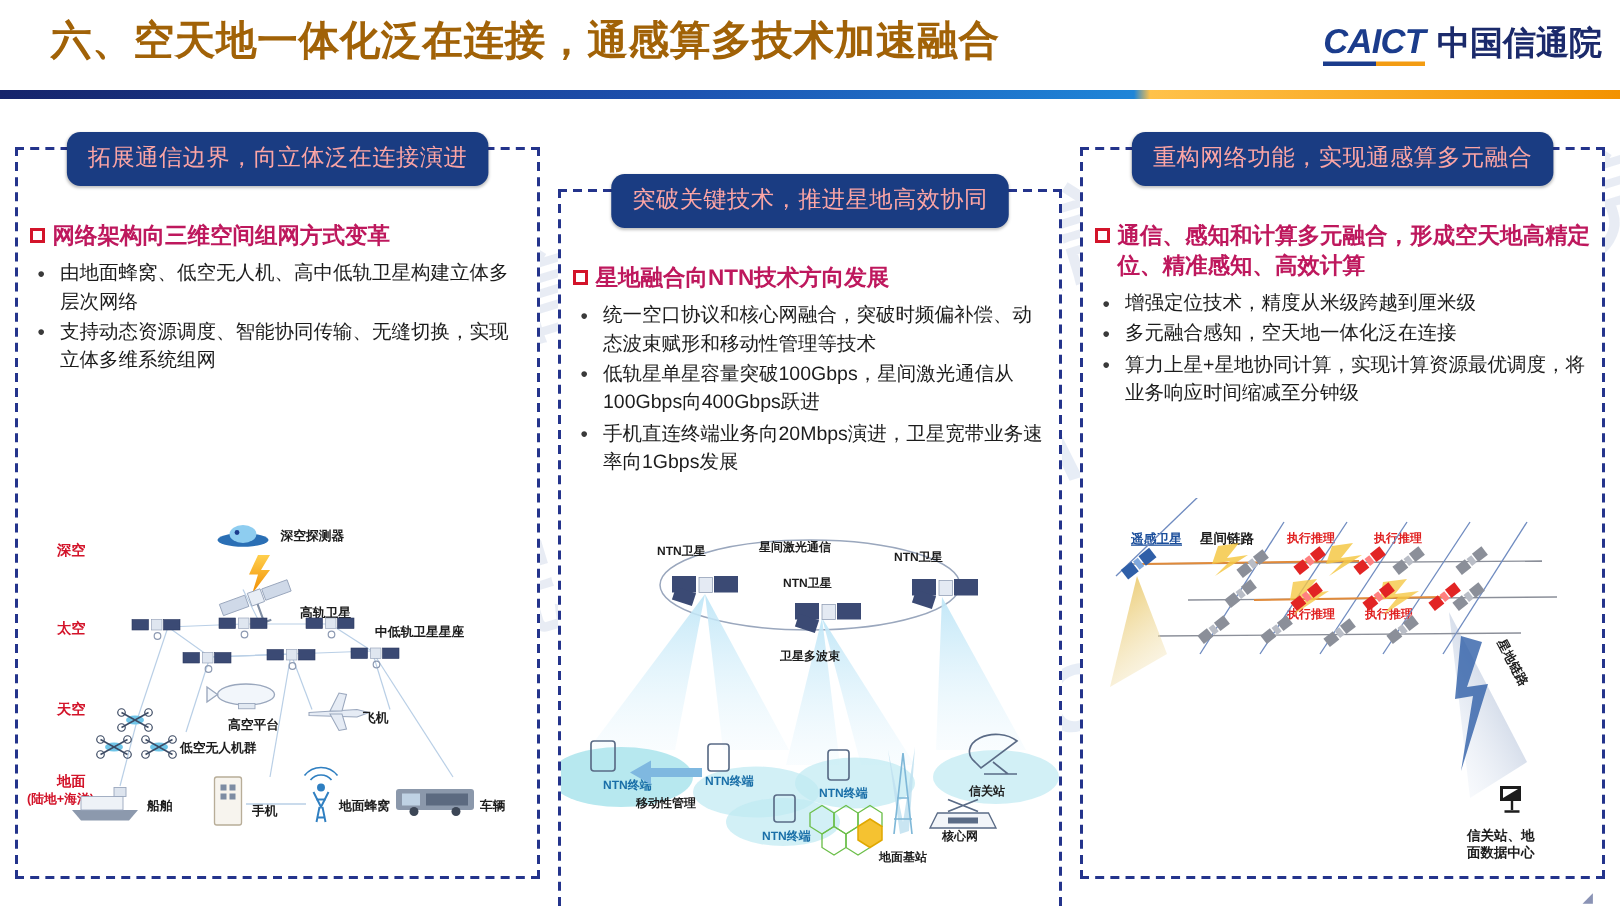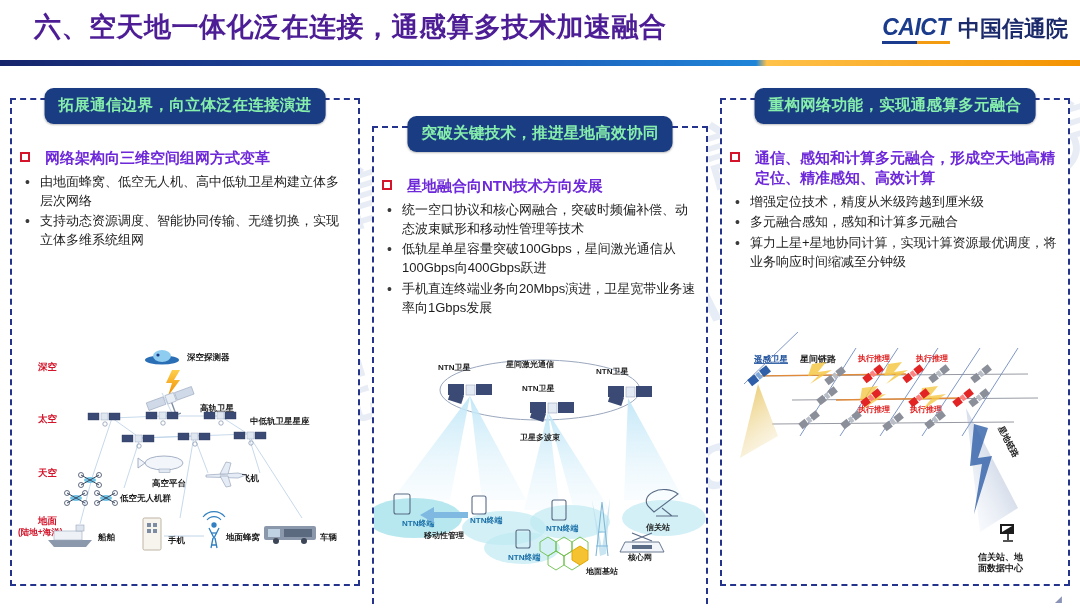--- a/index.html
+++ b/index.html
@@ -8,21 +8,21 @@
     background:#ffffff;
     font-family:"Liberation Sans","DejaVu Sans",sans-serif;
     overflow:hidden;position:relative;
   }
   
   #slide-header{
     position:absolute;left:0;top:0;width:1080px;height:60px;
   }
   #page-title{
     position:absolute;left:34px;top:9px;
-    font-size:27px;font-weight:bold;color:#4c1d95;
+    font-size:27px;font-weight:bold;color:#a16207;
     letter-spacing:.5px;white-space:nowrap;
   }
   #brand-logo{
     position:absolute;right:12px;top:14px;
     display:flex;align-items:center;gap:8px;white-space:nowrap;
   }
   #brand-mark{
     font-size:23px;font-weight:bold;color:#1b3c8c;font-style:italic;
     letter-spacing:-.5px;position:relative;padding-bottom:3px;
   }
@@ -39,30 +39,30 @@
   .column{
     position:absolute;top:98px;height:488px;
     border:2px dashed #24348c;background:#ffffff;box-sizing:border-box;
   }
   #column-0{left:10px;width:350px;}
   #column-1{left:372px;width:336px;margin-top:28px;}
   #column-2{left:720px;width:350px;}
 
   .col-banner{
     position:absolute;top:-12px;left:50%;transform:translateX(-50%);
-    background:#1a3c82;color:#86efac;border-radius:9px;
-    font-size:15.5px;font-weight:bold;white-space:nowrap;
+    background:#1a3c82;color:#fca5a5;border-radius:9px;
+    font-size:15.5px;font-weight:normal;white-space:nowrap;
     padding:7px 14px 8px;letter-spacing:.3px;
     box-shadow:0 1px 2px rgba(0,0,0,.25);
   }
   .col-body{position:absolute;left:0;top:44px;width:100%;padding:0 7px 0 6px;box-sizing:border-box;}
 
   .hdg{
-    display:flex;align-items:flex-start;gap:15px;
-    color:#6d28d9;font-weight:bold;font-size:15px;line-height:1.32;
+    display:flex;align-items:flex-start;gap:5px;
+    color:#be185d;font-weight:bold;font-size:15px;line-height:1.32;
     margin:4px 0 5px 2px;
   }
   .hdg .sq{
     flex:0 0 auto;display:inline-block;width:10px;height:10px;
     border:2px solid #d3142a;margin-top:4px;box-sizing:border-box;
   }
   .hdg .hdg-t{flex:1 1 auto;}
 
   ul.bullets{margin:0 0 3px 0;padding:0;list-style:none;}
   ul.bullets li{
@@ -420,21 +420,21 @@
 
 <div class="column" id="column-2">
   <div class="col-banner">重构网络功能，实现通感算多元融合</div>
   <div class="col-body">
     <div class="hdg">
       <span class="sq"></span>
       <span class="hdg-t">通信、感知和计算多元融合，形成空天地高精定位、精准感知、高效计算</span>
     </div>
     <ul class="bullets">
       <li>增强定位技术，精度从米级跨越到厘米级</li>
-      <li>多元融合感知，感知和计算多元融合</li>
+      <li>多元融合感知，空天地一体化泛在连接</li>
       <li>算力上星+星地协同计算，实现计算资源最优调度，将业务响应时间缩减至分钟级</li>
     </ul>
   </div>
 
   <div class="figure" id="figure-2">
     <svg viewBox="0 0 346 250" preserveAspectRatio="none">
       <defs>
         <linearGradient id="yellowBeam" x1="0" y1="0" x2="0.4" y2="1">
           <stop offset="0%" stop-color="#e8c35a" stop-opacity=".95"></stop>
           <stop offset="100%" stop-color="#f2e2b4" stop-opacity=".35"></stop>

